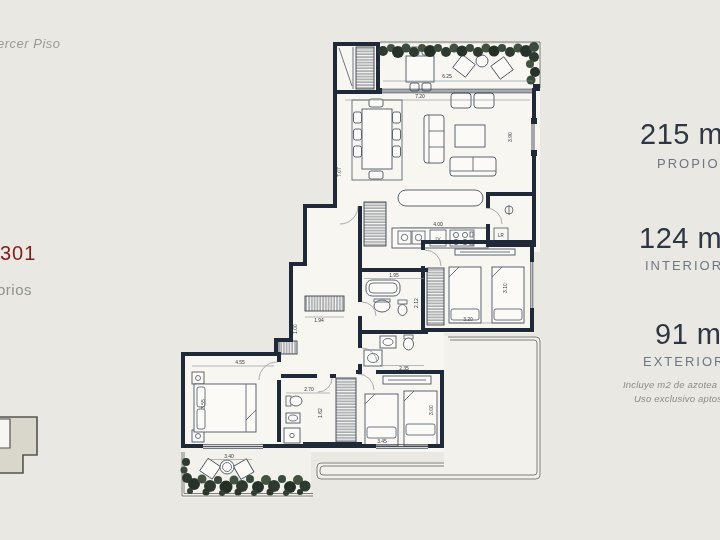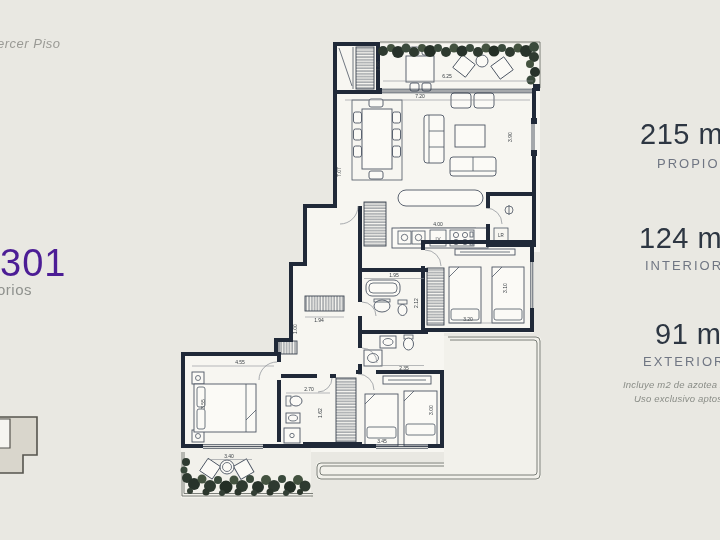--- a/index.html
+++ b/index.html
@@ -1,20 +1,20 @@
 <!DOCTYPE html>
 <html style="--c-page: #e9e8e2; --c-room: #f7f6f1; --c-wall: #202938; --c-line: #4c5563; --c-accent_text: #2d3642; --c-muted_text: #707683; --c-plant: #2e3a30;"><head>
 <meta charset="utf-8">
 <style>
   html,body{margin:0;padding:0;}
   body{width:720px;height:540px;overflow:hidden;position:relative;
        background:var(--c-page,#e9e8e2);font-family:"Liberation Sans",sans-serif;}
   .abs{position:absolute;white-space:nowrap;}
   .floor-note{top:36px;left:-3px;font-size:13px;font-style:italic;color:#9a9a95;letter-spacing:.5px;}
-  .unit-number{top:242px;left:0px;font-size:38px;color:#4c1d95;letter-spacing:1px;}
+  .unit-number{top:242px;left:0px;font-size:20px;color:#7f1d1d;letter-spacing:1px;}
   .unit-sub{top:281px;left:-3px;font-size:15px;color:#8f918d;letter-spacing:.5px;}
   .a-val{font-size:29px;color:#2d3642;letter-spacing:.5px;}
   .a-lab{font-size:13px;color:#707683;letter-spacing:2px;}
   .v1{top:118px;left:640px;} .l1{top:156px;left:657px;}
   .v2{top:222px;left:639px;} .l2{top:258px;left:645px;}
   .v3{top:318px;left:655px;} .l3{top:354px;left:643px;}
   .fn{font-size:9.5px;font-style:italic;color:#8a8d87;letter-spacing:.2px;}
   .f1{top:379px;left:623px;} .f2{top:393px;left:634px;}
   svg{position:absolute;display:block;}
   .plan-svg{top:0;left:0;}

